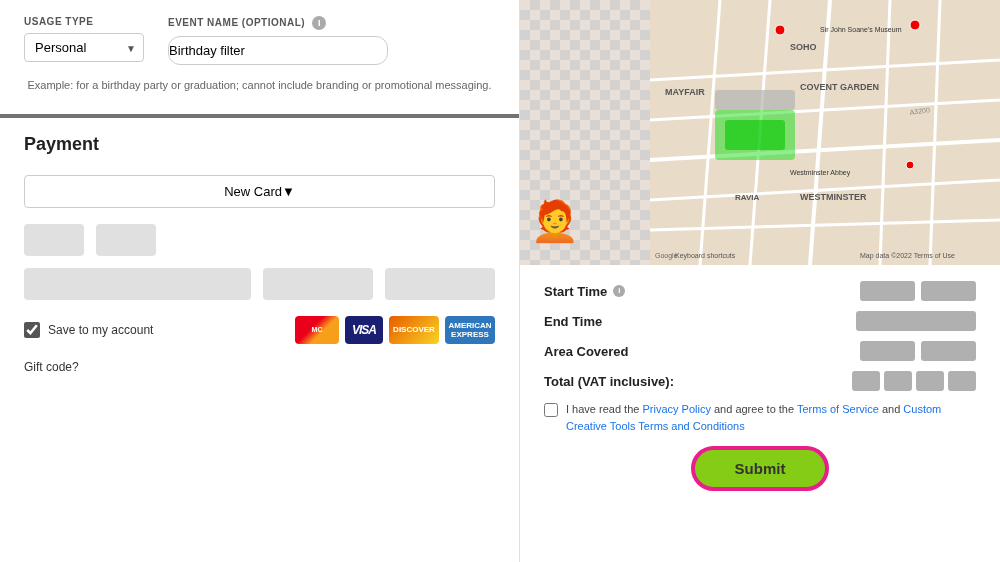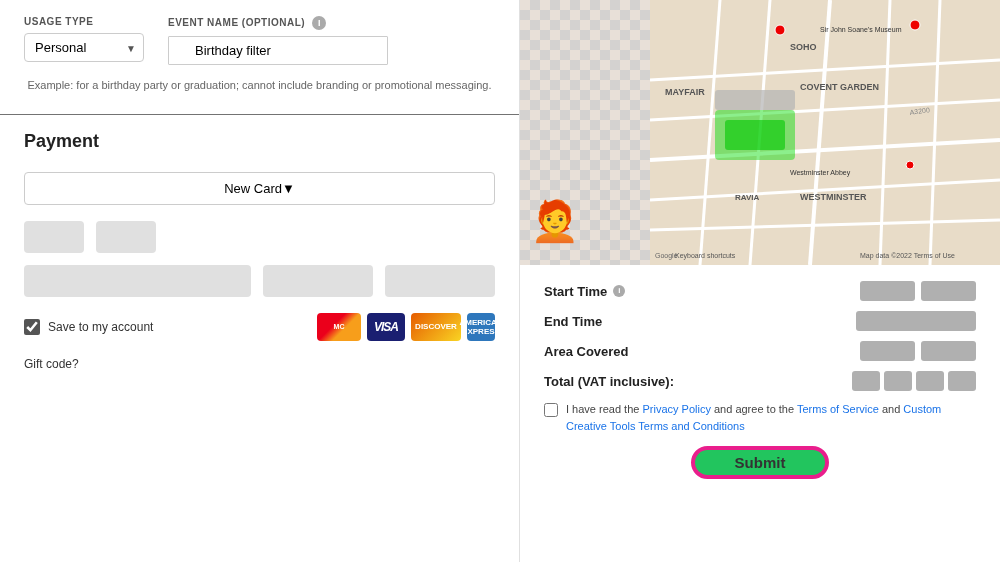--- a/index.html
+++ b/index.html
@@ -17,21 +17,21 @@
     .left-panel {
       width: 520px;
       min-width: 520px;
       border-right: 1px solid #e0e0e0;
       overflow-y: auto;
       padding: 0;
     }
 
     .section {
       padding: 16px 24px 20px 24px;
-      border-bottom: 1px solid #737373;
+      border-bottom: 4px solid #737373;
     }
 
     .field-row {
       display: flex;
       gap: 24px;
       align-items: flex-start;
     }
 
     .field-group {
       display: flex;
@@ -82,22 +82,22 @@
       right: 8px;
       top: 50%;
       transform: translateY(-50%);
       pointer-events: none;
       font-size: 10px;
       color: #555;
     }
 
     .text-input {
       border: 1px solid #ccc;
-      border-radius: 1px;
-      padding: 6px 26px;
+      border-radius: 12px;
+      padding: 6px 0;
       font-size: 13px;
       width: 220px;
     }
 
     .helper-text {
       font-size: 11px;
       color: #666;
       margin-top: 12px;
       line-height: 1.5;
       text-align: center;
@@ -217,21 +217,21 @@
     }
     .card-logo.discover {
       background: linear-gradient(135deg, #e65c00, #f9d423);
       width: 50px;
       color: #fff;
       font-size: 8px;
       text-align: right;
     }
     .card-logo.amex {
       background: #2e77bc;
-      width: 28px;
+      width: 50px;
       font-size: 8px;
       text-align: center;
     }
 
     .gift-code {
       font-size: 12px;
       color: #333;
       cursor: pointer;
     }
 
@@ -376,24 +376,24 @@
     }
 
     
     .submit-wrapper {
       display: flex;
       justify-content: center;
       margin-bottom: 8px;
     }
 
     .submit-btn {
-      background: #22c55e;
+      background: #84cc16;
       border: 4px solid #e91e8c;
       border-radius: 30px;
-      padding: 4px 40px;
+      padding: 10px 40px;
       font-size: 15px;
       font-weight: bold;
       color: #333;
       cursor: pointer;
       outline: none;
     }
 
     
     .map-svg {
       position: absolute;

